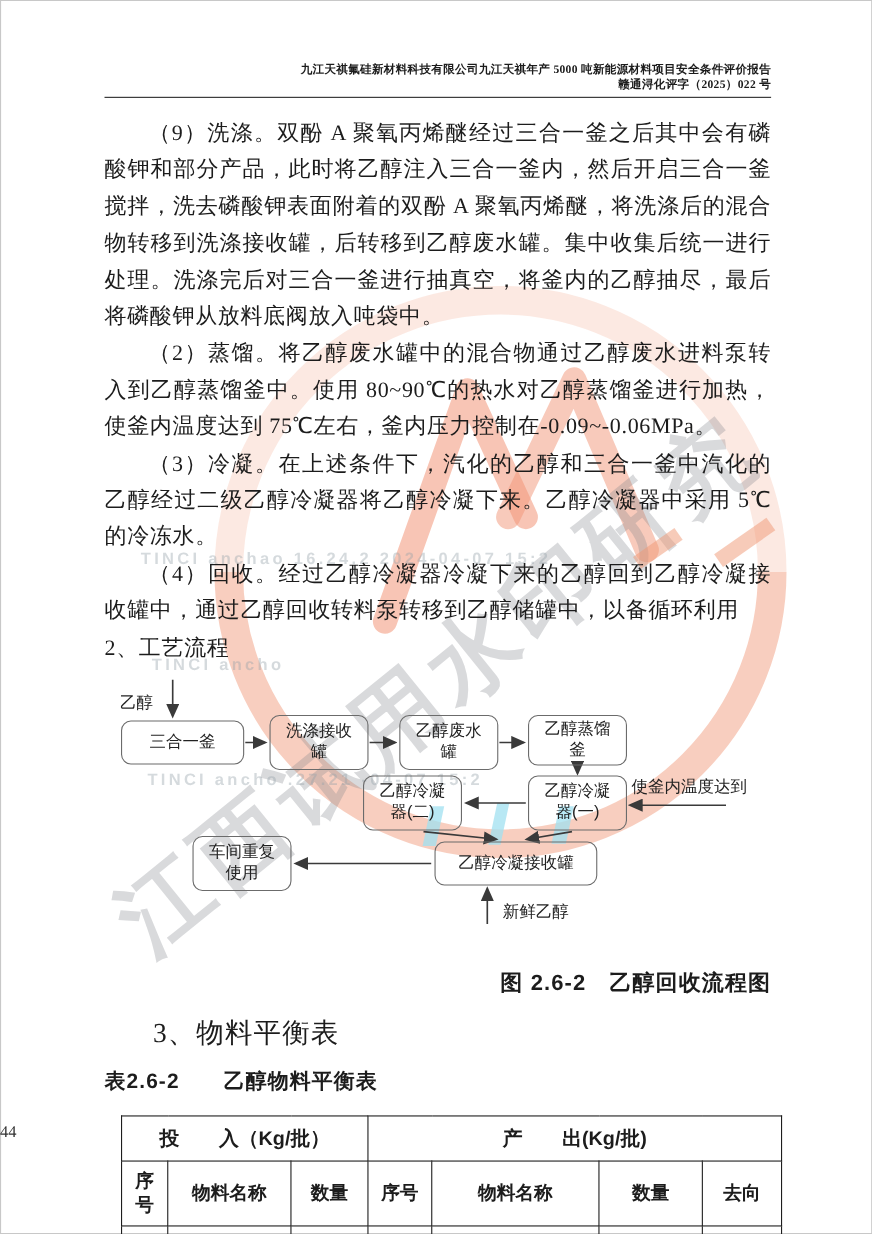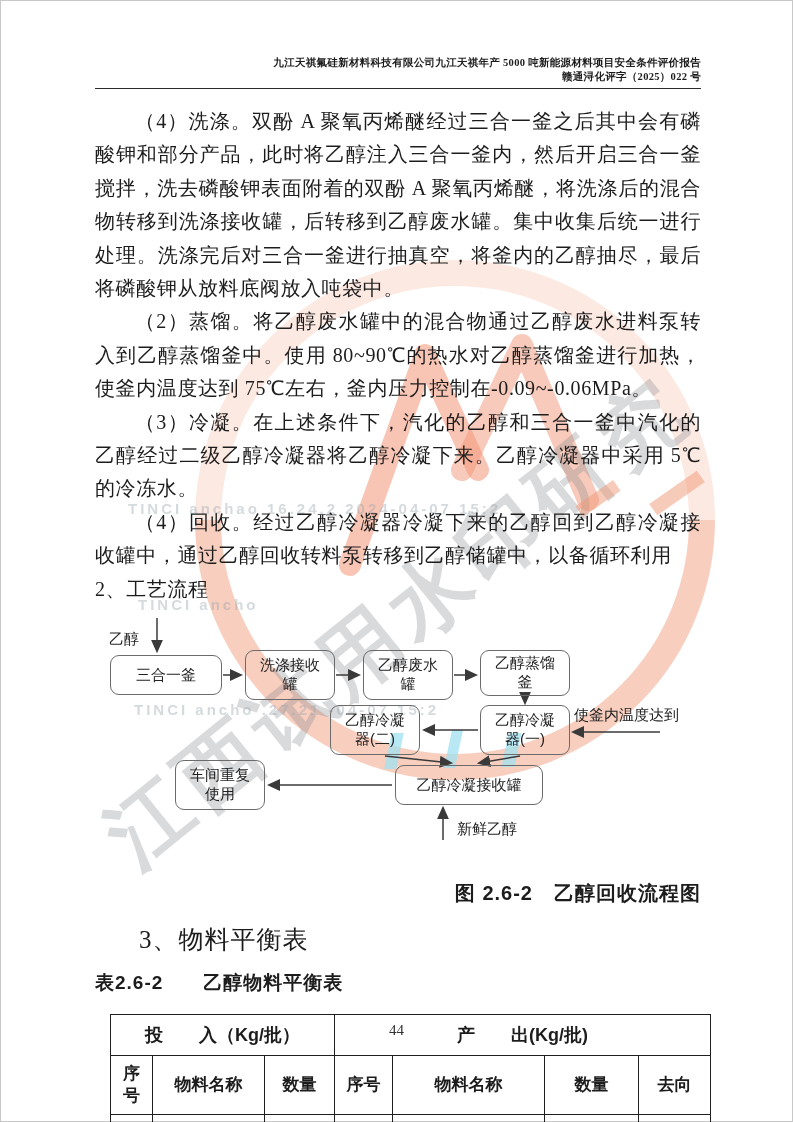--- a/index.html
+++ b/index.html
@@ -41,21 +41,21 @@
              font-size:19px;margin-top:14px;letter-spacing:1px;}
   table.balance{border-collapse:collapse;margin:18px 0 0 15px;table-layout:fixed;width:600px;}
   table.balance th,table.balance td{border:1.4px solid #1e1e1e;text-align:center;
              vertical-align:middle;padding:2px;overflow:hidden;}
   .g-head{font-family:"Liberation Sans",sans-serif;font-weight:bold;font-size:18px;height:36px;}
   .c-head{font-family:"Liberation Sans",sans-serif;font-weight:bold;font-size:17px;height:54px;
           white-space:pre-line;line-height:1.3;}
   .d-row td{height:40px;font-size:16px;}
   .td-num{font-family:"Liberation Serif",serif;font-size:15px;}
   .td-cjk{font-family:"Liberation Sans",sans-serif;}
-  .page-num{position:absolute;left:0;right:0;top:1022px;text-align:center;
+  .page-num{position:absolute;left:0;right:0;top:1022px;text-align:left;
             font-size:15px;color:#333;}
 </style>
 </head>
 <body>
 
 <div class="page">
 
   <div class="wm">
     <svg class="wm-svg" width="793" height="1122">
 
@@ -78,21 +78,21 @@
   </div>
 
   <div class="content">
 
     <div class="hdr">
       <span>九江天祺氟硅新材料科技有限公司九江天祺年产 5000 吨新能源材料项目安全条件评价报告</span>
       <span>赣通浔化评字（2025）022 号</span>
     </div>
 
     <div class="body-text">
-      <p>（4）洗涤。双酚 A 聚氧丙烯醚经过三合一釜之后其中会有磷酸钾和部分产品，此时将乙醇注入三合一釜内，然后开启三合一釜搅拌，洗去磷酸钾表面附着的双酚 A 聚氧丙烯醚，将洗涤后的混合物转移到洗涤接收罐，后转移到乙醇废水罐。集中收集后统一进行处理。洗涤完后对三合一釜进行抽真空，将釜内的乙醇抽尽，最后将磷酸钾从放料底阀放入吨袋中。</p>
+      <p>（9）洗涤。双酚 A 聚氧丙烯醚经过三合一釜之后其中会有磷酸钾和部分产品，此时将乙醇注入三合一釜内，然后开启三合一釜搅拌，洗去磷酸钾表面附着的双酚 A 聚氧丙烯醚，将洗涤后的混合物转移到洗涤接收罐，后转移到乙醇废水罐。集中收集后统一进行处理。洗涤完后对三合一釜进行抽真空，将釜内的乙醇抽尽，最后将磷酸钾从放料底阀放入吨袋中。</p>
       <p>（2）蒸馏。将乙醇废水罐中的混合物通过乙醇废水进料泵转入到乙醇蒸馏釜中。使用 80~90℃的热水对乙醇蒸馏釜进行加热，使釜内温度达到 75℃左右，釜内压力控制在-0.09~-0.06MPa。</p>
       <p>（3）冷凝。在上述条件下，汽化的乙醇和三合一釜中汽化的乙醇经过二级乙醇冷凝器将乙醇冷凝下来。乙醇冷凝器中采用 5℃的冷冻水。</p>
       <p>（4）回收。经过乙醇冷凝器冷凝下来的乙醇回到乙醇冷凝接收罐中，通过乙醇回收转料泵转移到乙醇储罐中，以备循环利用</p>
       <p class="sec-head" style="text-indent:0;">2、工艺流程</p>
     </div>
 
     <div class="flow">
       <svg class="fc-arrows" width="606" height="248">
         <defs>
           <marker id="ah" markerWidth="9" markerHeight="8" refX="7.5" refY="4" orient="auto">

